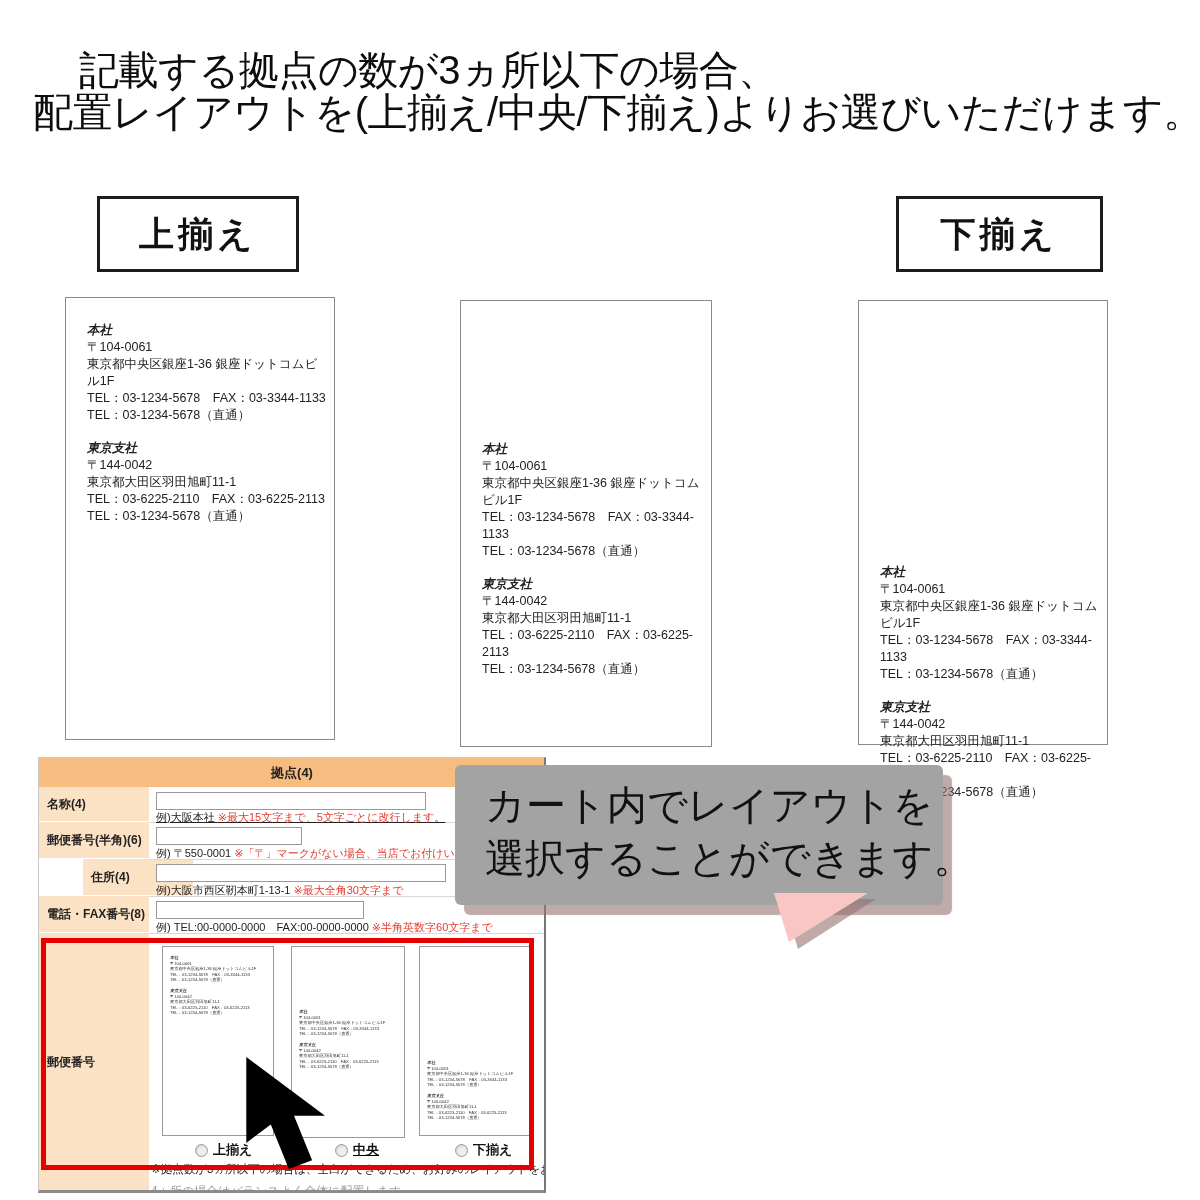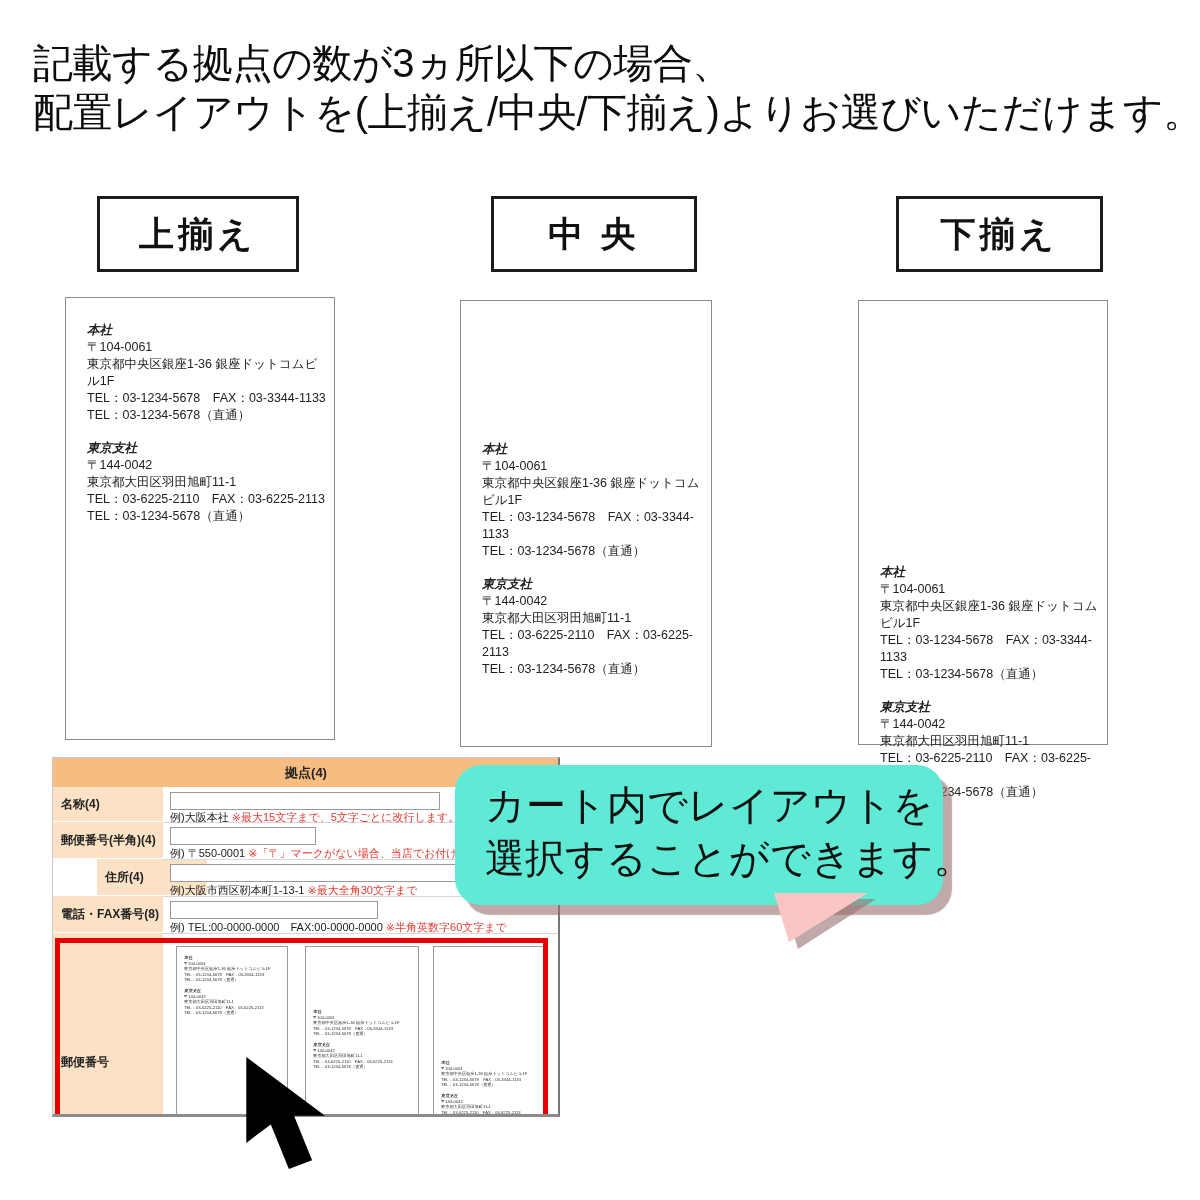--- a/index.html
+++ b/index.html
@@ -2,21 +2,21 @@
 <html><head>
 <meta charset="utf-8">
 <style>
   * { margin:0; padding:0; box-sizing:border-box; }
   html,body { background:#fff; }
   body { font-family:"Liberation Sans","DejaVu Sans",sans-serif; }
   #canvas { position:relative; width:1200px; height:1200px; background:#fff; overflow:hidden; }
 
   
   .h-line { position:absolute; left:33px; white-space:nowrap; color:#0d0d0d; letter-spacing:-0.5px; }
-  #h1 { top:36px;  font-size:40px; }
+  #h1 { top:43px;  font-size:40px;margin-left:46px; }
   #h2 { top:85px;  font-size:40px; }
   #h3 { top:141px; font-size:31px; color:#404040; }
 
   
   .labelbox { position:absolute; top:196px; height:76px; border:3px solid #1b1b1b;
               display:flex; align-items:center; justify-content:center;
               font-size:35px; font-weight:bold; color:#111; background:#fff; letter-spacing:4px; }
   #box-top    { left:97px;  width:202px; }
   #box-center { left:491px; width:206px; }
   #box-bottom { left:896px; width:207px; }
@@ -27,21 +27,21 @@
   #card-center { left:460px; top:300px; width:252px; height:447px; }
   #card-bottom { left:858px; top:300px; width:250px; height:445px; }
   .cardtxt { position:absolute; left:21px; right:6px; font-size:12.5px; line-height:17px; color:#222; }
   #card-top    .cardtxt { top:24px; }
   #card-center .cardtxt { top:140px; }
   #card-bottom .cardtxt { top:263px; }
   .ablock + .ablock { margin-top:16px; }
   .ablock div:first-child { font-weight:bold;font-style:italic; }
 
   
-  #form { position:absolute; left:52px; top:757px; width:508px; height:360px; background:#fff;
+  #form { position:absolute; left:38px; top:757px; width:508px; height:436px; background:#fff;
           border:1px solid #c9c9c9; border-right:2px solid #777; border-bottom:3px solid #8b8b8b;
           overflow:hidden; z-index:1; }
   #form-header { position:absolute; left:0; top:0; width:506px; height:29px; background:#f6bc80;
                  display:flex; align-items:center; justify-content:center;
                  font-size:13px; font-weight:bold; color:#222; }
   .lcell { position:absolute; left:0; width:110px; background:#fbe2c5; border-bottom:1px solid #fff;
            display:flex; align-items:center; padding-left:8px;
            font-size:12px; font-weight:bold; color:#222; }
   #lc1 { top:29px;  height:35px; }
   #lc2 { top:64px;  height:37px; }
@@ -49,21 +49,21 @@
   #lc4 { top:138px; height:37px; }
   #lc5 { top:175px; height:260px; }
   .hline { position:absolute; left:110px; width:396px; height:1px; background:#d8d8d8; }
   .finput { position:absolute; left:117px; height:18px; border:1px solid #999; background:#fff;
             font-size:11px; padding:0 3px; }
   #in1 { top:34px;  width:270px; }
   #in2 { top:69px;  width:146px; }
   #in3 { top:106px; width:290px; }
   #in4 { top:143px; width:208px; }
   .caption { position:absolute; left:117px; white-space:nowrap; font-size:11px; color:#222; }
-  #cap1 { top:52px; }
+  #cap1 { top:52px;text-decoration:underline; }
   #cap2 { top:88px; }
   #cap3 { top:125px; }
   #cap4 { top:162px; }
   .rednote { color:#e23b30; }
 
   
   #redbox { position:absolute; left:2px; top:180px; width:493px; height:232px;
             border:5px solid #e60000; z-index:3; }
   .mini { position:absolute; background:#fff; border:1px solid #999; z-index:2; }
   #mini-top    { left:123px; top:188px; width:112px; height:190px; }
@@ -79,44 +79,41 @@
   .radio { width:13px; height:13px; border-radius:50%; border:1px solid #9a9a9a;
            background:#ededed; box-shadow:inset 1px 1px 2px #cfcfcf; }
   .radiolabel { margin-left:5px; font-size:13px; font-weight:bold; color:#111; white-space:nowrap; }
   #layout-note { position:absolute; left:112px; top:404px; font-size:11.5px; color:#222;
                  white-space:nowrap; z-index:2; }
   #clipped-note { position:absolute; left:112px; top:425px; font-size:12px; color:#999;
                   white-space:nowrap; }
 
   
   #bubble { position:absolute; left:455px; top:765px; width:488px; height:140px;
-            background:#5eead4; border-radius:26px;
+            background:#a3a3a3; border-radius:6px;
             box-shadow:9px 10px 1px rgba(150,112,112,0.6); z-index:5; }
   .bubble-line { position:absolute; left:30px; white-space:nowrap; font-size:40px; color:#111; }
   #bl1 { top:13px; }
   #bl2 { top:66px; }
   #bubble-tail { position:absolute; left:758px; top:893px; z-index:5; }
 
   
   #cursor { position:absolute; left:245px; top:1056px; z-index:7; }
 </style>
 </head>
 <body>
 
 <div id="canvas">
 
   <div class="h-line" id="h1">記載する拠点の数が3ヵ所以下の場合、</div>
   <div class="h-line" id="h2">配置レイアウトを(上揃え/中央/下揃え)よりお選びいただけます。</div>
 
   <div class="labelbox" id="box-top">
     <span>上揃え</span>
   </div>
-  <div class="labelbox" id="box-center">
-    <span>中 央</span>
-  </div>
   <div class="labelbox" id="box-bottom">
     <span>下揃え</span>
   </div>
 
   <div class="bigcard" id="card-top">
     <div class="cardtxt">
       <div class="ablock">
           <div>本社</div>
           <div>〒104-0061</div>
           <div>東京都中央区銀座1-36 銀座ドットコムビル1F</div>
@@ -168,21 +165,21 @@
         </div>
     </div>
   </div>
 
   <div id="form">
     <div id="form-header">
       <span>拠点(4)</span>
     </div>
 
     <div class="lcell" id="lc1">名称(4)</div>
-    <div class="lcell" id="lc2">郵便番号(半角)(4)</div>
+    <div class="lcell" id="lc2">郵便番号(半角)(6)</div>
     <div class="lcell" id="lc3">住所(4)</div>
     <div class="lcell" id="lc4">電話・FAX番号(8)</div>
     <div class="lcell" id="lc5">郵便番号</div>
 
     <div class="hline" style="top:64px"></div>
     <div class="hline" style="top:101px"></div>
     <div class="hline" style="top:138px"></div>
     <div class="hline" style="top:175px"></div>
 
     <input class="finput" id="in1" value="" style="">

